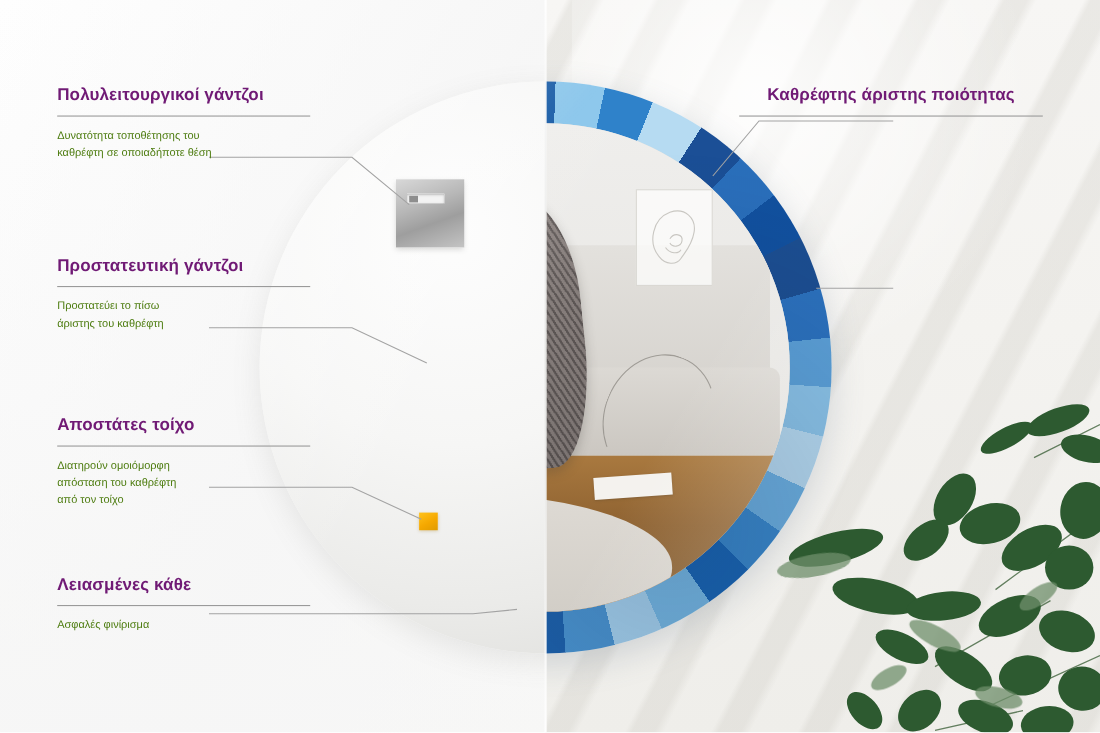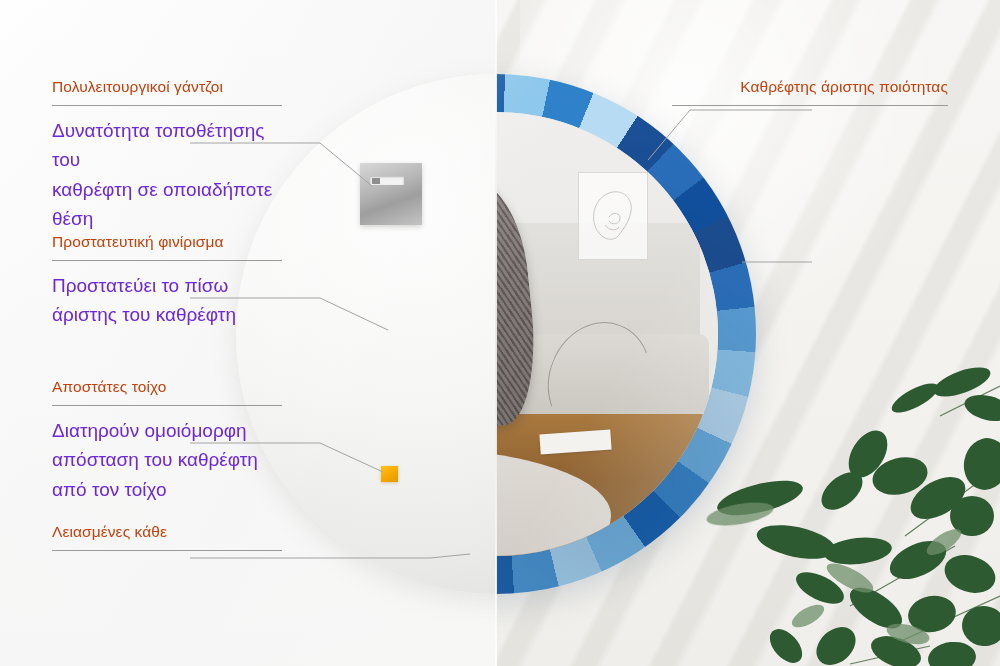--- a/index.html
+++ b/index.html
@@ -255,34 +255,34 @@
     left: 381px; top: 466px;
     width: 17px; height: 16px;
     background: linear-gradient(150deg, #ffc21c 0%, #f5a800 55%, #e09b00 100%);
     box-shadow: 0 1px 3px rgba(150,110,0,.3);
   }
 
   
   .callout { position: absolute; }
   .callout .title {
     font-size: 15.5px;
-    font-weight: normal;
-    color: #c2410c;
+    font-weight: bold;
+    color: #701a75;
     letter-spacing: .1px;
     white-space: nowrap;
   }
   .callout .rule {
     height: 1px;
     background: #9a9a9a;
     margin: 9px 0 10px 0;
   }
   .callout .desc {
-    font-size: 19px;
+    font-size: 10px;
     line-height: 1.55;
-    color: #6d28d9;
+    color: #4d7c0f;
     white-space: pre-line;
   }
   .left-side { text-align: left; }
   .right-side { text-align: right; }
 
   
   .leaders {
     position: absolute;
     left: 0; top: 0;
     width: 1000px; height: 666px;
@@ -360,40 +360,41 @@
   </svg>
 
   <div class="callout left-side" style="left:52px; top:78px; width:230px;">
     <div class="title">Πολυλειτουργικοί γάντζοι</div>
     <div class="rule"></div>
     <div class="desc">Δυνατότητα τοποθέτησης του
 καθρέφτη σε οποιαδήποτε θέση</div>
   </div>
 
   <div class="callout left-side" style="left:52px; top:233px; width:230px;">
-    <div class="title">Προστατευτική φινίρισμα</div>
+    <div class="title">Προστατευτική γάντζοι</div>
     <div class="rule"></div>
     <div class="desc">Προστατεύει το πίσω
 άριστης του καθρέφτη</div>
   </div>
 
   <div class="callout left-side" style="left:52px; top:378px; width:230px;">
     <div class="title">Αποστάτες τοίχο</div>
     <div class="rule"></div>
     <div class="desc">Διατηρούν ομοιόμορφη
 απόσταση του καθρέφτη
 από τον τοίχο</div>
   </div>
 
   <div class="callout left-side" style="left:52px; top:523px; width:230px;">
     <div class="title">Λειασμένες κάθε</div>
     <div class="rule"></div>
-  </div>
-
-  <div class="callout right-side" style="left:672px; top:78px; width:276px;">
+    <div class="desc">Ασφαλές φινίρισμα</div>
+  </div>
+
+  <div class="callout right-side" style="left:672px; top:78px; width:276px;text-align:center;">
     <div class="title">Καθρέφτης άριστης ποιότητας</div>
     <div class="rule"></div>
   </div>
 
 
   <svg class="plant" viewBox="0 0 300 320">
     <g stroke="#4a6b47" stroke-width="1.2" fill="none" opacity=".85">
       <path d="M300 120 L205 190 M255 200 L150 260 M300 250 L190 300 M230 300 L150 318 M300 40 L240 70"></path>
     </g>
     <g fill="#2d5a30">

